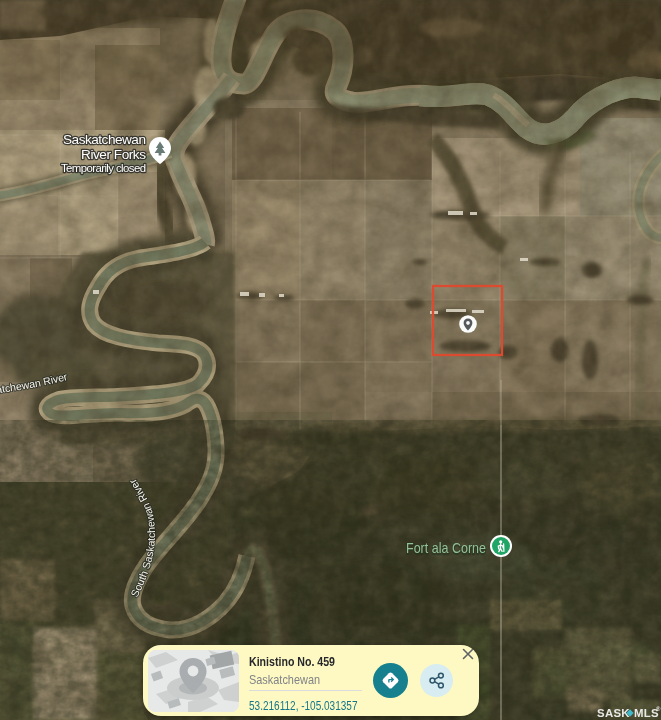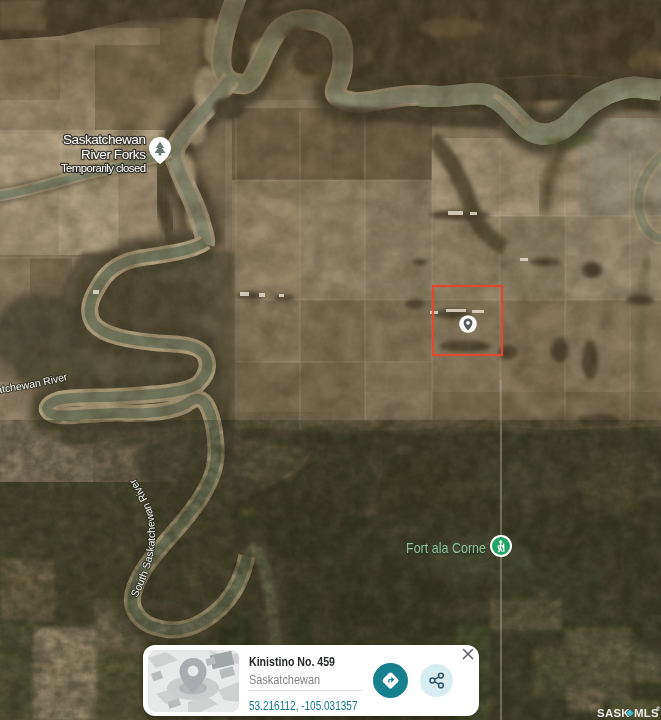--- a/index.html
+++ b/index.html
@@ -366,21 +366,21 @@
 </g>
 
 <g font-family="Liberation Sans, sans-serif">
   <text x="597" y="717" font-size="11.4" font-weight="bold" fill="#ffffff" opacity="0.88" letter-spacing="0.3">SASK</text>
   <rect x="627.4" y="710.4" width="5.2" height="5.2" fill="#3fbfd2" opacity="0.95" transform="rotate(45 630 713)"></rect>
   <text x="634" y="717" font-size="11.4" font-weight="bold" fill="#ffffff" opacity="0.88" letter-spacing="0.3">MLS</text>
   <text x="656" y="711" font-size="6" font-weight="bold" fill="#ffffff" opacity="0.85">®</text>
 </g>
 </svg>
 
-<div style="position:absolute;left:143px;top:645px;width:336px;height:71px;background:#ffffff;border-radius:12px;box-shadow:0 2px 7px rgba(0,0,0,0.35);">
+<div style="position:absolute;left:143px;top:645px;width:336px;height:71px;background:#fef9c3;border-radius:18px;box-shadow:0 2px 7px rgba(0,0,0,0.35);">
 
   <div style="position:absolute;left:5px;top:5px;width:91px;height:62px;border-radius:8px;overflow:hidden;background:#e9eaea;">
     <svg width="91" height="62" viewBox="0 0 91 62" xmlns="http://www.w3.org/2000/svg">
       <rect width="91" height="62" fill="#e7e8e8"></rect>
       <g fill="#cfd1d1">
         <polygon points="0,8 18,2 30,10 8,18"></polygon>
         <polygon points="60,0 80,6 91,2 91,14 70,12"></polygon>
         <rect x="63" y="3" width="22" height="14" fill="#a2a6a7" transform="rotate(-12 74 10)"></rect>
         <polygon points="70,40 91,32 91,52 76,50"></polygon>
         <polygon points="8,44 26,38 38,46 18,54"></polygon>

